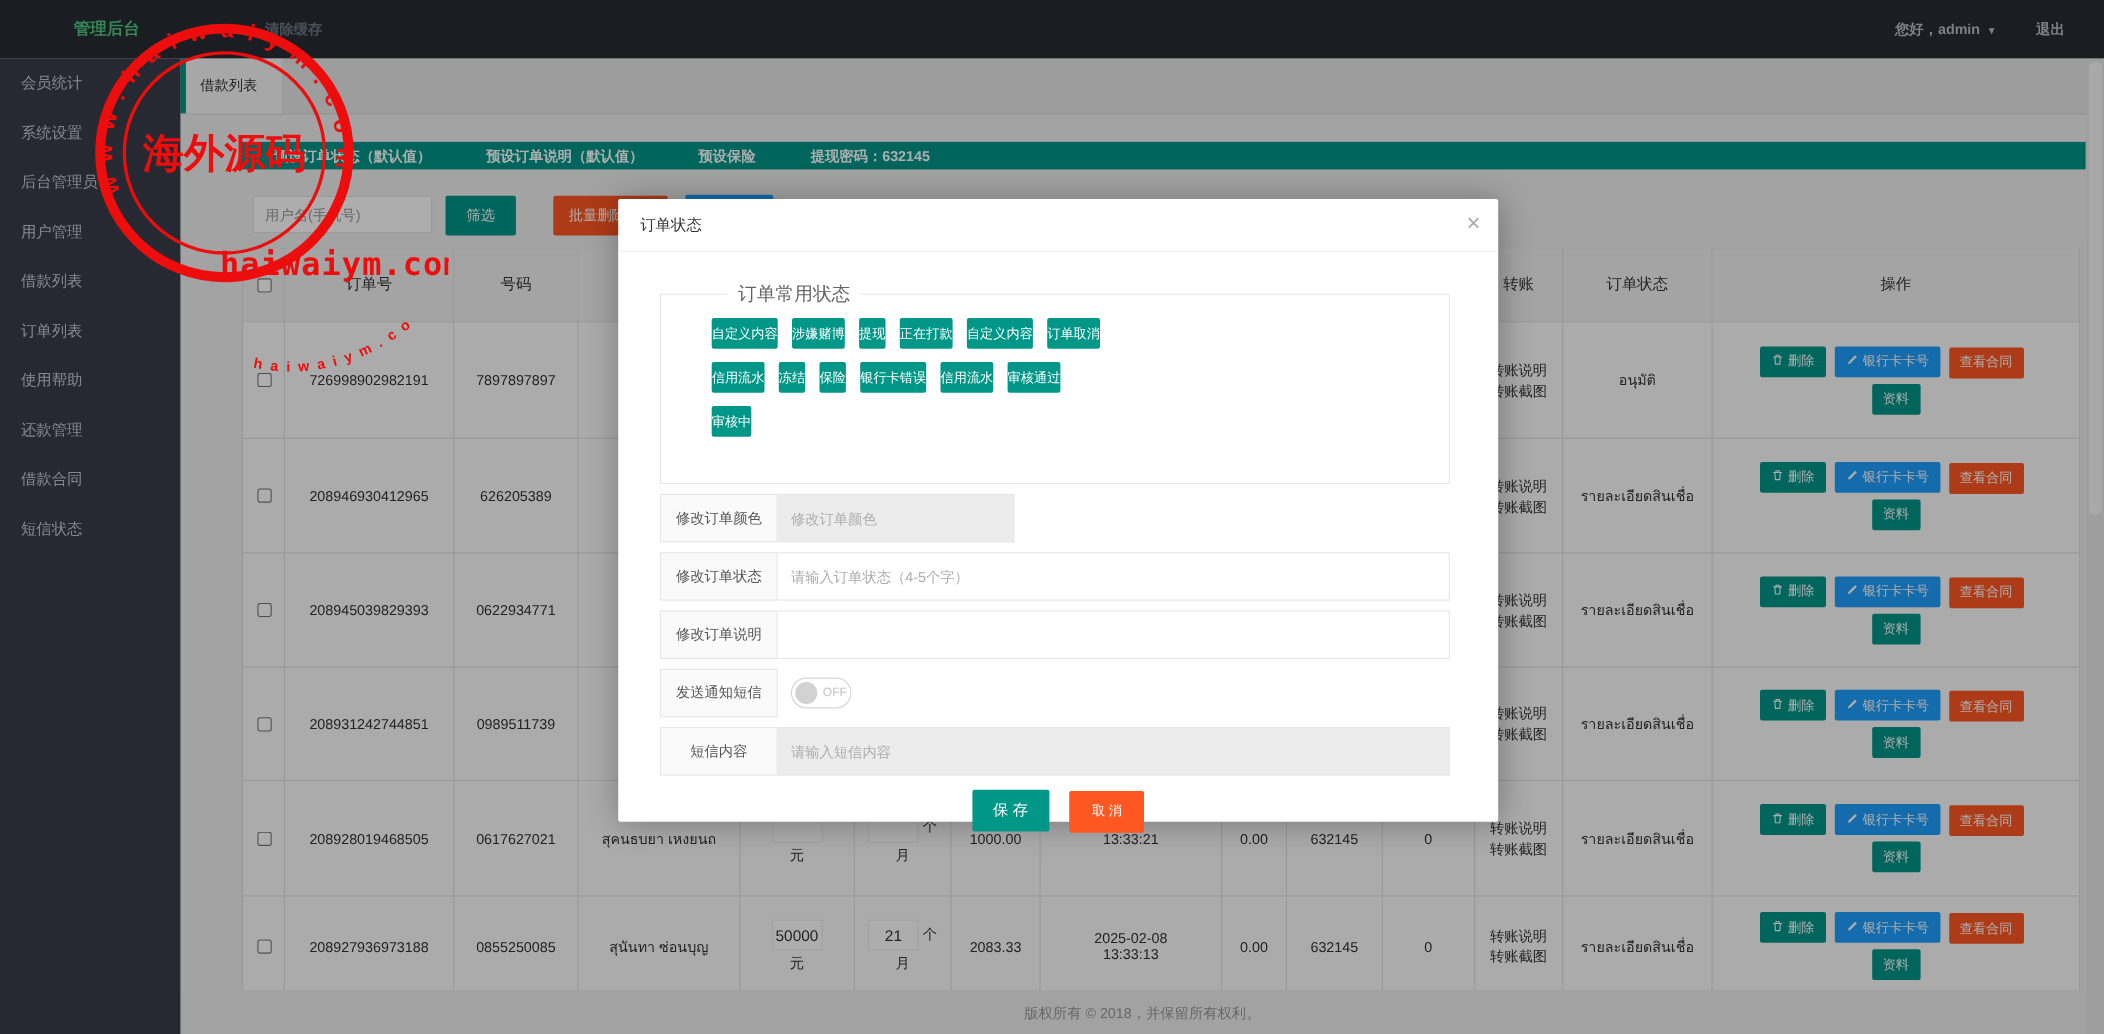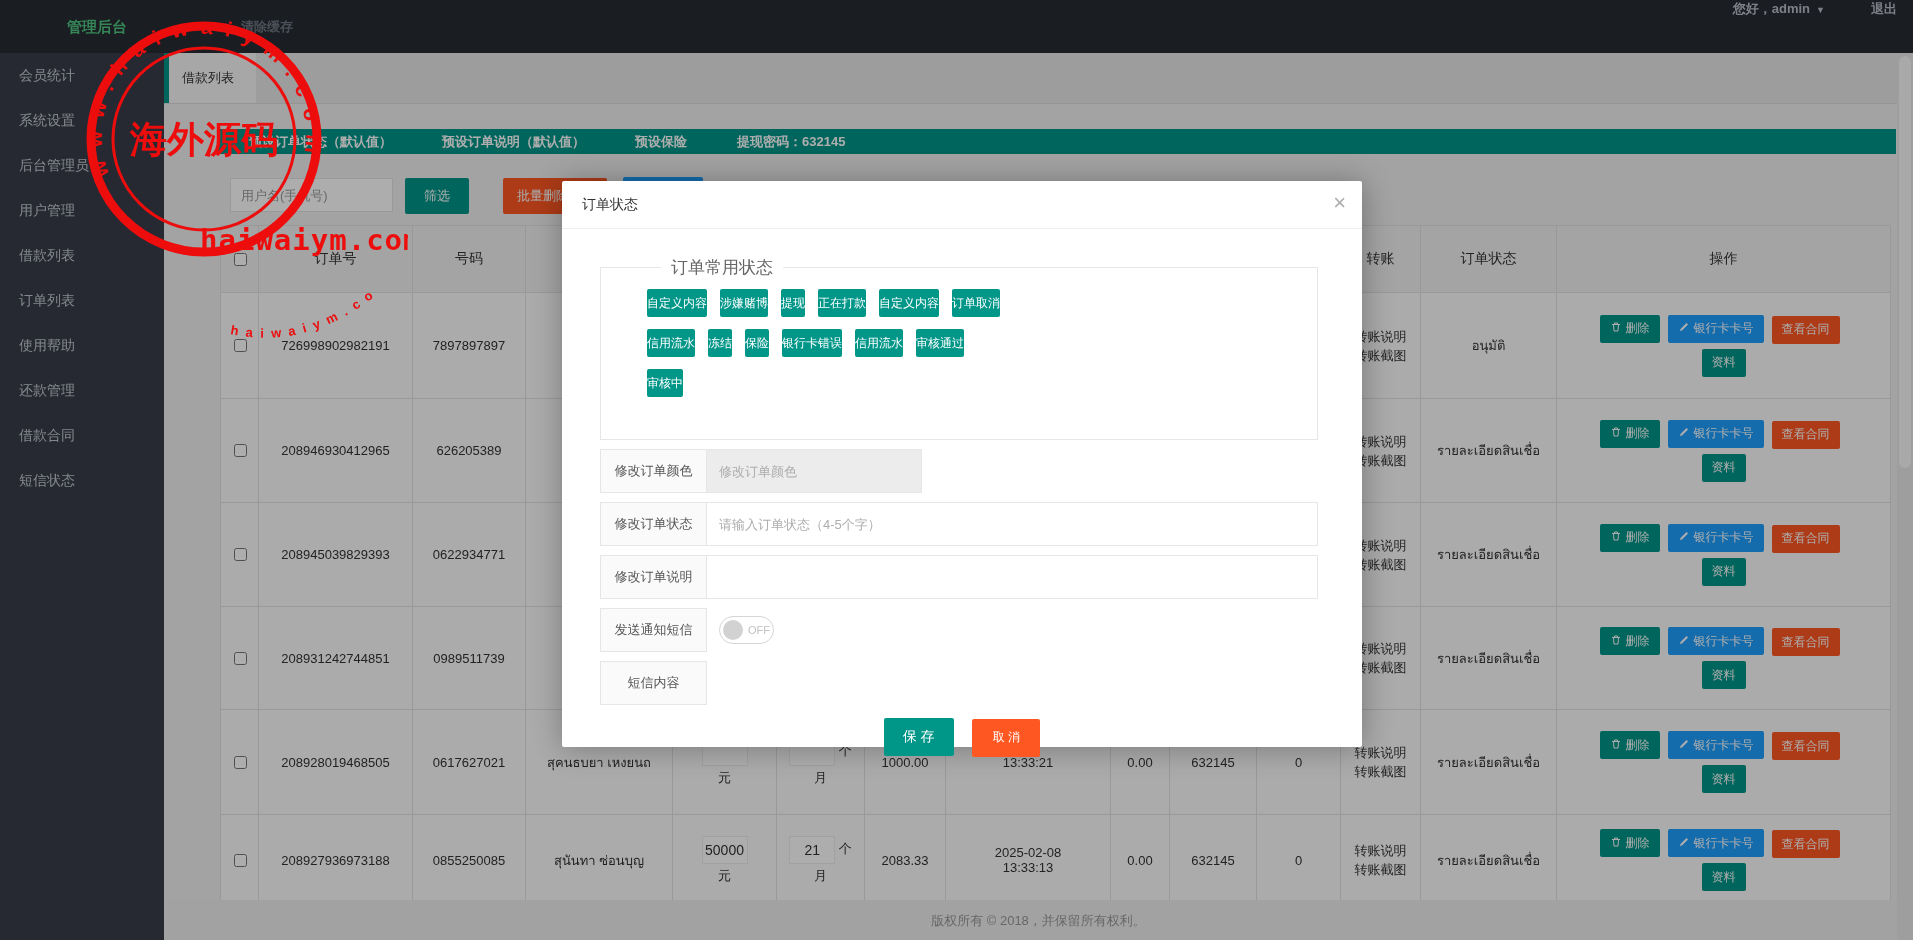--- a/index.html
+++ b/index.html
@@ -2,21 +2,21 @@
 <html><head>
 <meta charset="utf-8">
 <style>
   html,body{margin:0;padding:0;}
   #wrap{position:relative;width:1913px;height:940px;background:#f0f0f0;overflow:hidden;
         font-family:"Liberation Sans","DejaVu Sans",sans-serif;font-size:13px;color:#333;}
   
   .navbar{position:absolute;left:0;top:0;width:100%;height:53px;background:#272b33;z-index:5;font-weight:bold;}
   .brand{position:absolute;left:67px;top:0;line-height:53px;font-size:15px;color:#4fc47f;cursor:pointer;}
   .clear-cache{position:absolute;left:241px;top:0;line-height:53px;font-size:13px;color:#6e7682;cursor:pointer;}
-  .nav-right{position:absolute;right:16px;top:0;height:53px;display:flex;gap:46px;}
+  .nav-right{position:absolute;right:36px;top:0;height:53px;display:flex;align-items:center;gap:36px;}
   .greeting{color:#b9bec7;font-size:13px;cursor:pointer;}
   .caret{font-size:9px;color:#b9bec7;margin-left:6px;}
   .logout{color:#b9bec7;font-size:13px;cursor:pointer;}
   
   .sidebar{position:absolute;left:0;top:53px;width:164px;bottom:0;background:#393d49;z-index:5;}
   .side-item{height:45px;line-height:45px;padding-left:19px;color:#c2c8d1;font-size:14px;cursor:pointer;}
   
   .tabstrip{position:absolute;left:164px;top:53px;right:0;height:50px;background:#e7e7e7;border-bottom:1px solid #dcdcdc;}
   .tab{position:absolute;left:0;top:0;height:50px;line-height:50px;background:#f6f6f6;border-left:5px solid #009688;
        padding:0 22px 0 13px;font-size:13px;color:#333;cursor:pointer;}
@@ -384,20 +384,21 @@
           <div class="form-label">发送通知短信</div>
           <div class="toggle-wrap">
             <div class="switch">
               <div class="knob"></div>
               <span class="switch-label">OFF</span>
             </div>
           </div>
         </div>
         <div class="form-row">
           <div class="form-label">短信内容</div>
+          <input class="f-input f-grey" placeholder="请输入短信内容" style="">
         </div>
       </div>
 
     <div class="m-buttons">
       <button class="btn save-btn">保 存</button>
       <button class="btn cancel-btn">取 消</button>
     </div>
   </div>
 
 </div>

